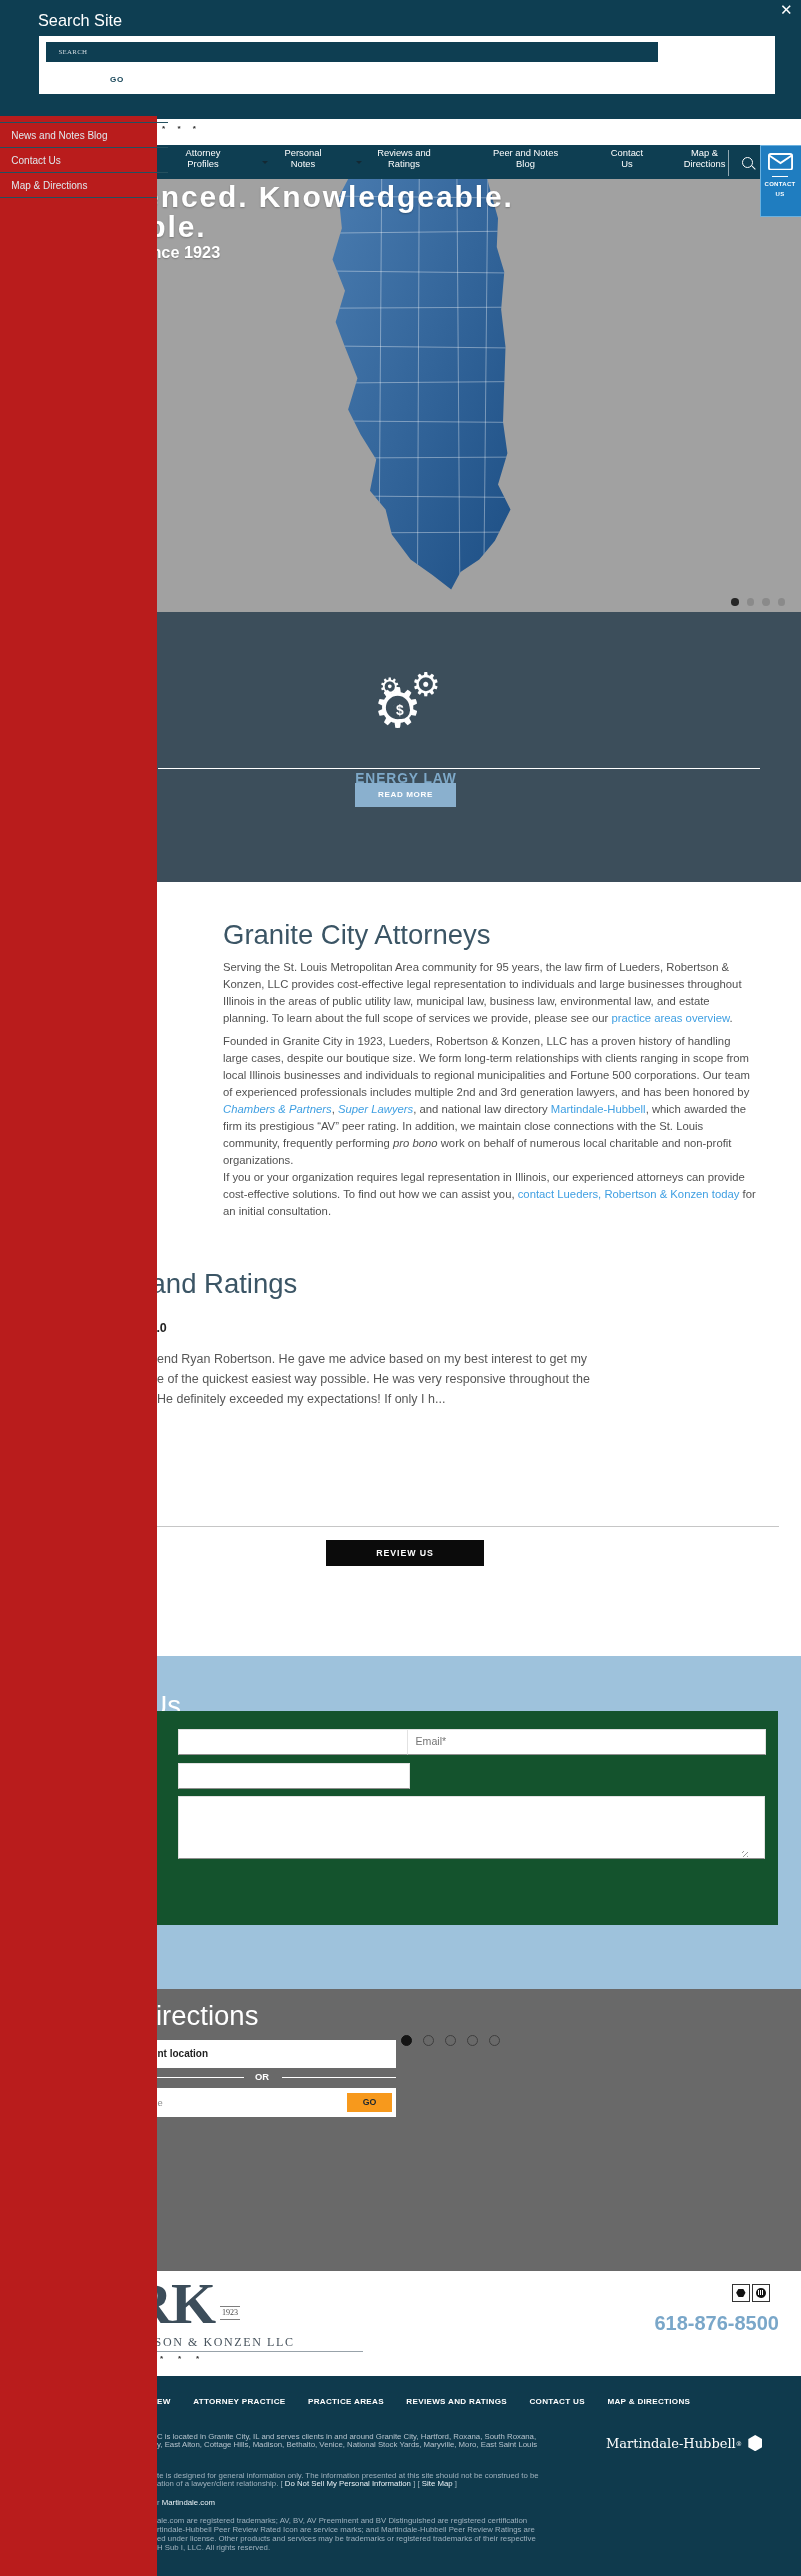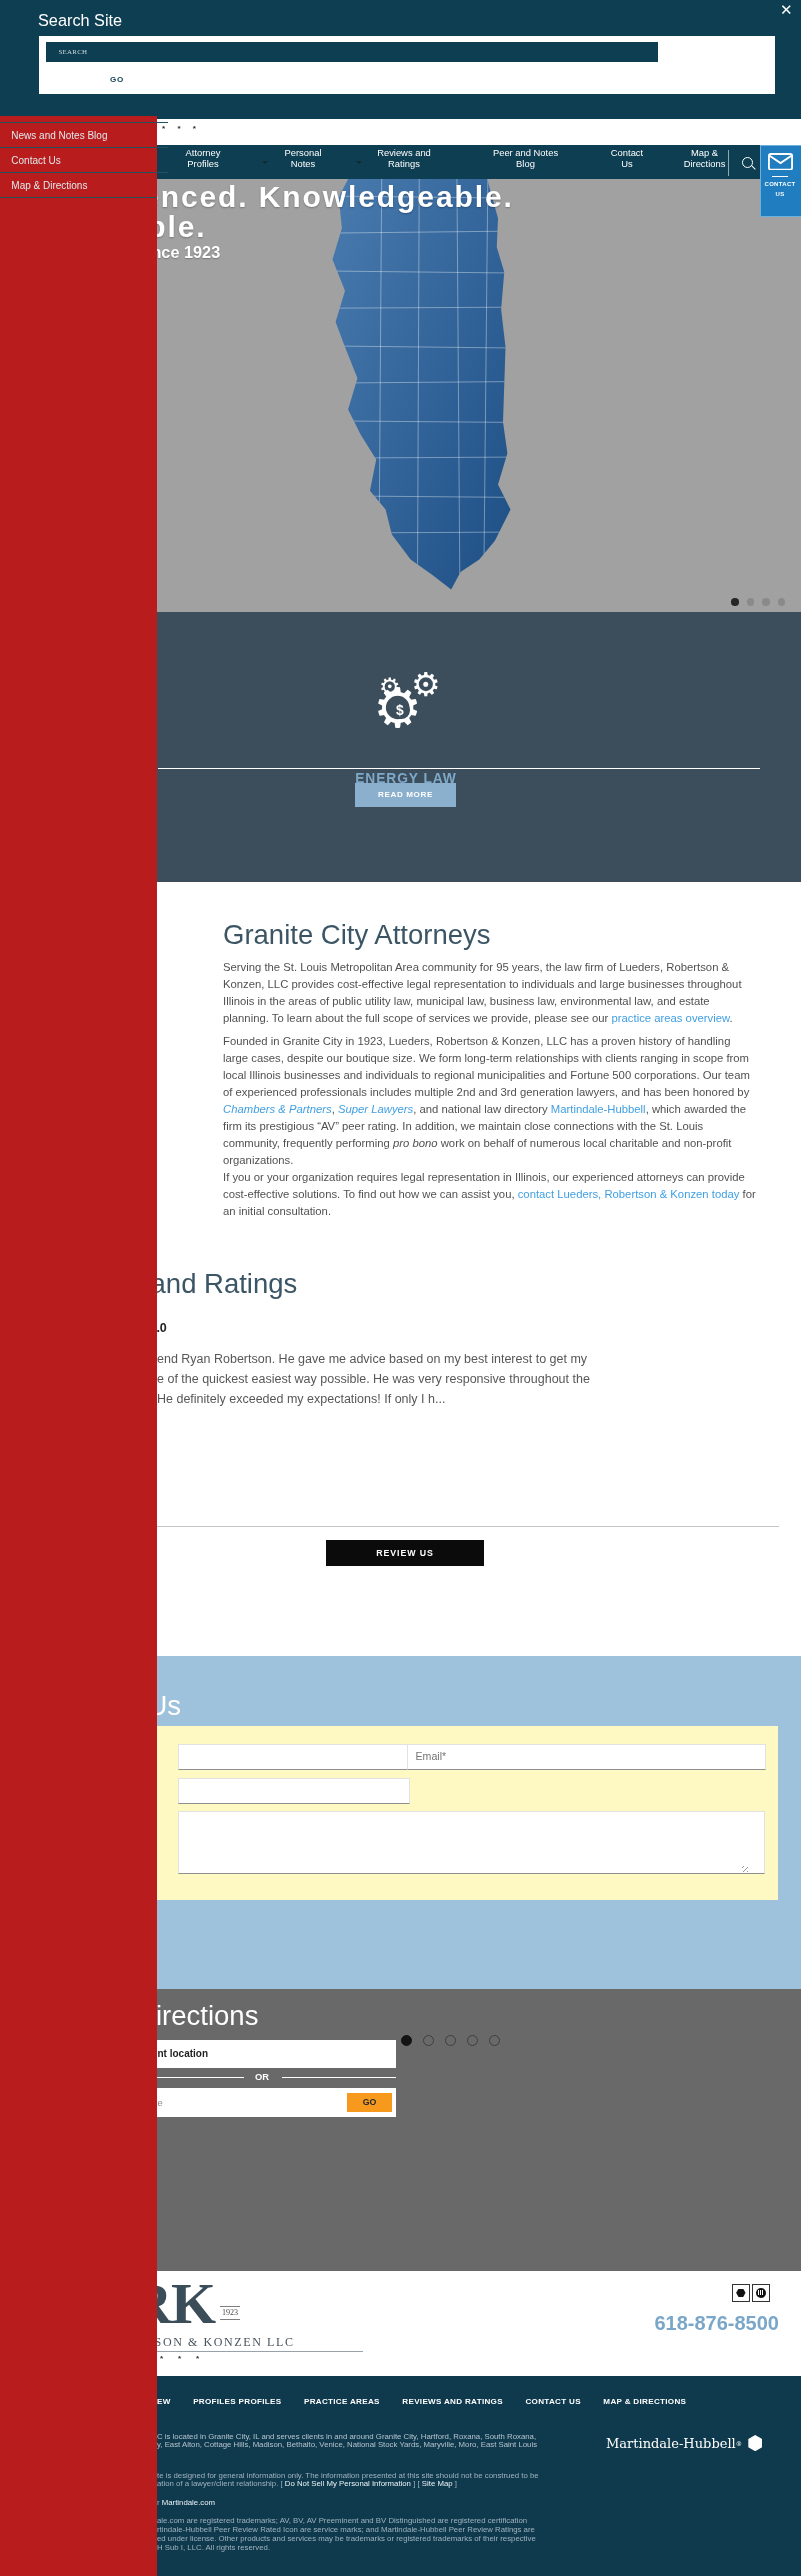--- a/index.html
+++ b/index.html
@@ -46,21 +46,21 @@
 
   
   #rating-frag{left:139px;top:1321px;font-size:12.5px;font-weight:bold;color:#222;}
   .quote-line{left:157px;font-size:12.5px;font-weight:300;color:#575757;white-space:nowrap;}
   #rev-rule{left:157px;top:1526px;width:622px;height:1.3px;background:#c6c6c6;}
   #review-btn{left:326px;top:1540px;width:158px;height:26px;background:#0b0b0b;color:#fff;font-size:8.8px;font-weight:bold;letter-spacing:0.9px;text-align:center;line-height:26px;cursor:pointer;}
 
   
   #contact-sec{left:0;top:1656px;width:801px;height:333px;background:#9ec2dc;z-index:1;}
   #contact-h{left:45px;top:34px;color:#fff;}
-  #form-card{left:150px;top:70px;width:628px;height:174px;background:#fef9c3;}
+  #form-card{left:150px;top:55px;width:628px;height:214px;background:#14532d;}
   .fld{background:#fff;border:0.6px solid #e2e2e2;border-bottom:0.6px solid #8f8f8f;font-size:10.6px;color:#333;padding:0 7.5px;font-family:"Liberation Sans",sans-serif;}
   .fld-label{color:#757575;font-size:10.6px;}
   #ta-resize{right:30px;top:140px;width:6.3px;height:6.3px;background:repeating-linear-gradient(135deg,transparent 0 1.3px,#999 1.3px 1.9px,transparent 1.9px 3.1px);}
   #submit-btn{left:158px;top:250px;width:620px;height:30px;background:#0c0c0c;color:#fff;font-size:9.4px;font-weight:bold;letter-spacing:1.3px;text-align:center;line-height:30px;cursor:pointer;}
 
   
   #map-sec{left:0;top:1989px;width:801px;height:282px;background:#696969;z-index:1;}
   #map-h{left:49px;top:10.6px;color:#fff;}
   .mdot{width:9.4px;height:9.4px;border-radius:50%;border:1.3px solid #3e3e3e;cursor:pointer;}
   .mdot.active{background:#141414;border-color:#141414;}
@@ -245,21 +245,21 @@
     <div class="abs badge-sq" style="left:752px;">
         <div id="circ2"></div>
       </div>
     <div class="abs" id="phone">618-876-8500</div>
     <span class="abs ftr-stars">* * *</span>
   </div>
 
   <div class="abs" id="footer-teal">
     <div class="abs" id="ftr-nav">
       <span class="ftr-nav-item">EW</span>
-      <span class="ftr-nav-item">PROFILES PROFILES</span>
+      <span class="ftr-nav-item">ATTORNEY PRACTICE</span>
       <span class="ftr-nav-item">PRACTICE AREAS</span>
       <span class="ftr-nav-item">REVIEWS AND RATINGS</span>
       <span class="ftr-nav-item">CONTACT US</span>
       <span class="ftr-nav-item">MAP &amp; DIRECTIONS</span>
     </div>
     <div class="abs legal" style="top:56px;">C is located in Granite City, IL and serves clients in and around Granite City, Hartford, Roxana, South Roxana,</div>
     <div class="abs legal" style="top:64px;">y, East Alton, Cottage Hills, Madison, Bethalto, Venice, National Stock Yards, Maryville, Moro, East Saint Louis</div>
     <div class="abs" id="mh-logo">
       <span>Martindale-Hubbell</span>
         <sup style="font-size:6.3px;">®</sup>

